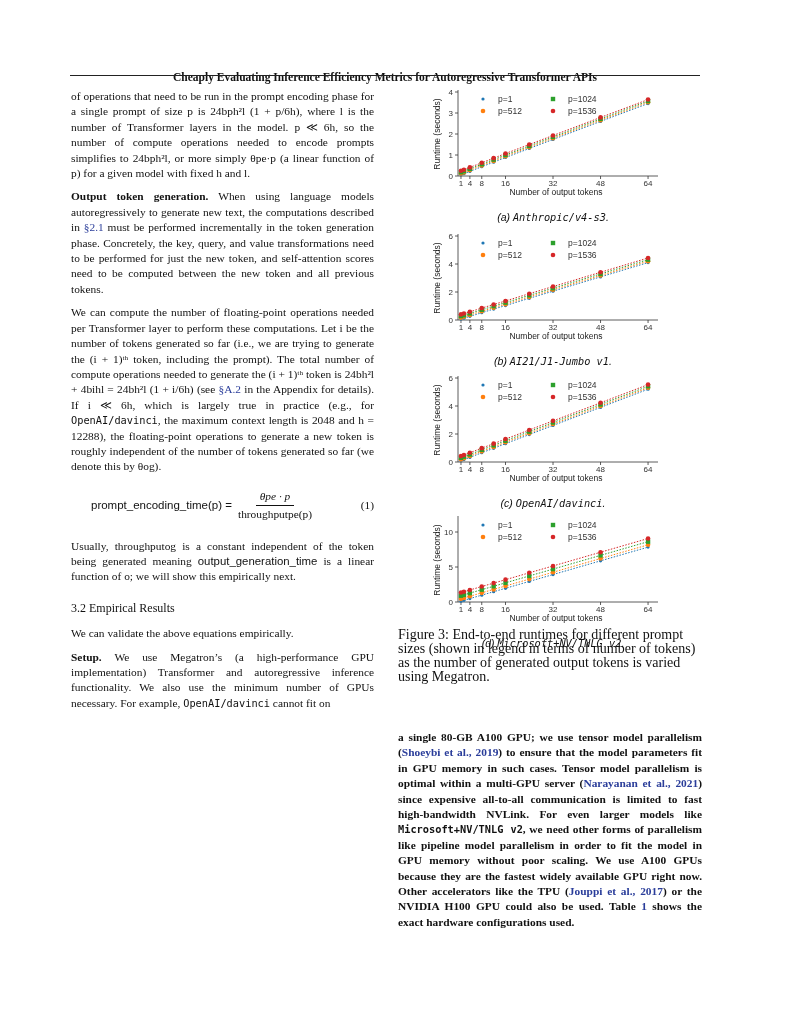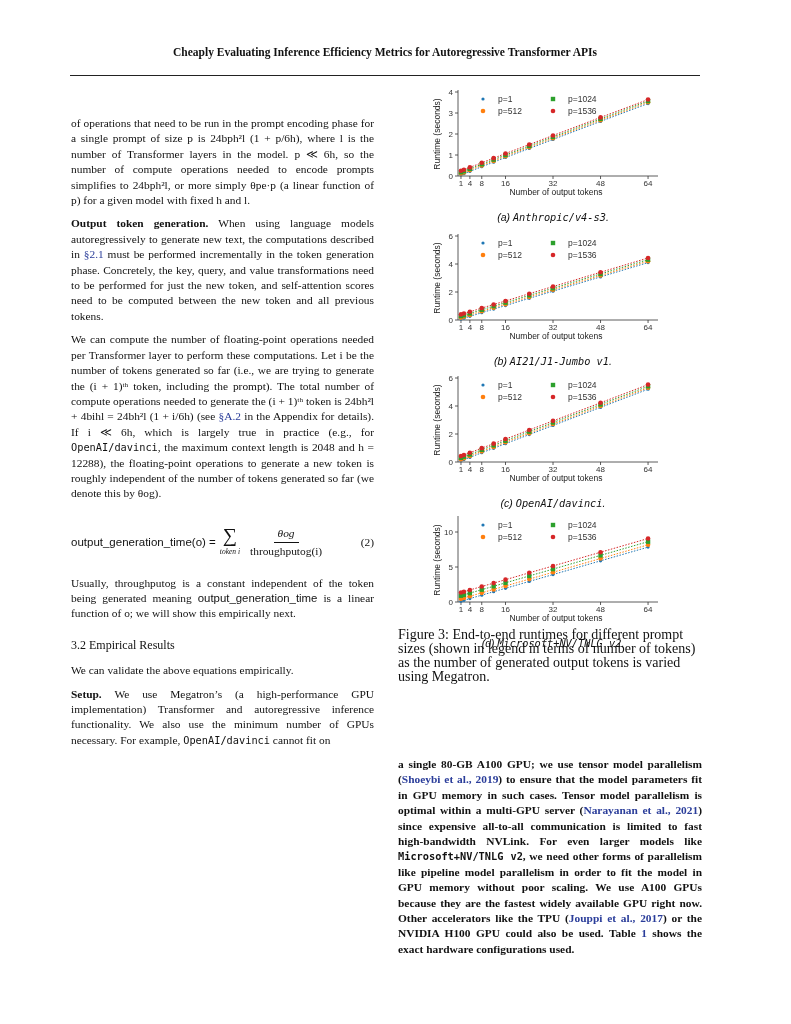--- a/index.html
+++ b/index.html
@@ -1,22 +1,22 @@
 <!DOCTYPE html>
 <html><head>
 <meta charset="utf-8">
 <style>
   html, body { margin: 0; padding: 0; background: #ffffff; }
   body { width: 791px; height: 1024px; position: relative; overflow: hidden;
          font-family: "Liberation Serif", "DejaVu Serif", serif; color: #111; }
-  .header { position: absolute; left: 70px; top: 46px; width: 630px; text-align: center;
+  .header { position: absolute; left: 70px; top: 71px; width: 630px; text-align: center;
             font-weight: bold; font-size: 11.5px; }
   .header-rule { position: absolute; left: 70px; top: 75px; width: 630px; height: 0;
                  border-top: 1.2px solid #222; }
-  .col { position: absolute; font-size: 11.4px; line-height: 15.4px; text-align: justify; margin-top: 27px; }
+  .col { position: absolute; font-size: 11.4px; line-height: 15.4px; text-align: justify; }
   .left { left: 71px; top: 89px; width: 303px; }
   .right { left: 398px; width: 304px; }
   p { margin: 0 0 8px 0; }
   .run-in { font-weight: bold; }
   .link { color: #2a3d9a; }
   .mono { font-family: "DejaVu Sans Mono", "Liberation Mono", monospace; font-size: 10.3px; }
   .sans { font-family: "Liberation Sans", "DejaVu Sans", sans-serif; }
   .subsec { font-style: italic; margin: 12px 0 12px 0; }
   .sec { font-weight: normal; font-size: 12px; margin: 16px 0 10px 0; }
   .eq { display: flex; align-items: center; margin: 14px 0; }
@@ -48,33 +48,29 @@
     <span>encode prompts simplifies to 24bph²l, or more simply θpe·p</span>
     <span>(a linear function of p) for a given model with fixed h and l.</span>
   </p>
   <p>
     <span class="run-in">Output token generation.</span><span> When using language models autoregressively to generate new text, the computations described in </span><span class="link">§2.1</span><span> must be performed incrementally in the token generation phase. Concretely, the key, query, and value transformations need to be performed for just the new token, and self-attention scores need to be computed between the new token and all previous tokens.</span>
   </p>
   <p>
     <span>We can compute the number of floating-point operations needed per Transformer layer to perform these computations. Let i be the number of tokens generated so far (i.e., we are trying to generate the (i + 1)ᵗʰ token, including the prompt). The total number of compute operations needed to generate the (i + 1)ᵗʰ token is 24bh²l + 4bihl = 24bh²l (1 + i/6h) (see </span><span class="link">§A.2</span><span> in the Appendix for details). If i ≪ 6h, which is largely true in practice (e.g., for </span><span class="mono">OpenAI/davinci</span><span>, the maximum context length is 2048 and h = 12288), the floating-point operations to generate a new token is roughly independent of the number of tokens generated so far (we denote this by θog).</span>
   </p>
 
-
-  <div class="eq" style="margin-top:24px;">
-    <span class="lhs">output_generation_time(o) =</span>
-    <span class="sum">
-      <span class="sig">∑</span>
-      <span class="sub">token i</span>
+  <div class="eq" style="margin-left:20px;">
+    <span class="lhs">prompt_encoding_time(p) =</span>
+    <span class="frac">
+      <span class="num">θpe · p</span>
+      <span class="den">throughputpe(p)</span>
     </span>
-    <span class="frac">
-      <span class="num">θog</span>
-      <span class="den">throughputog(i)</span>
-    </span>
-    <span class="eqno">(2)</span>
+    <span class="eqno">(1)</span>
   </div>
+
 
   <p style="margin-top:16px;">
     <span>Usually, throughputog is a constant independent of the token being generated meaning </span><span class="sans">output_generation_time</span><span> is a linear function of o; we will show this empirically next.</span>
   </p>
   <div class="sec">3.2    Empirical Results</div>
   <p>We can validate the above equations empirically.</p>
   <p>
     <span class="run-in">Setup.</span><span> We use Megatron’s (a high-performance GPU implementation) Transformer and autoregressive inference functionality. We also use the minimum number of GPUs necessary. For example, </span><span class="mono">OpenAI/davinci</span><span> cannot fit on</span>
   </p>
 </div>

